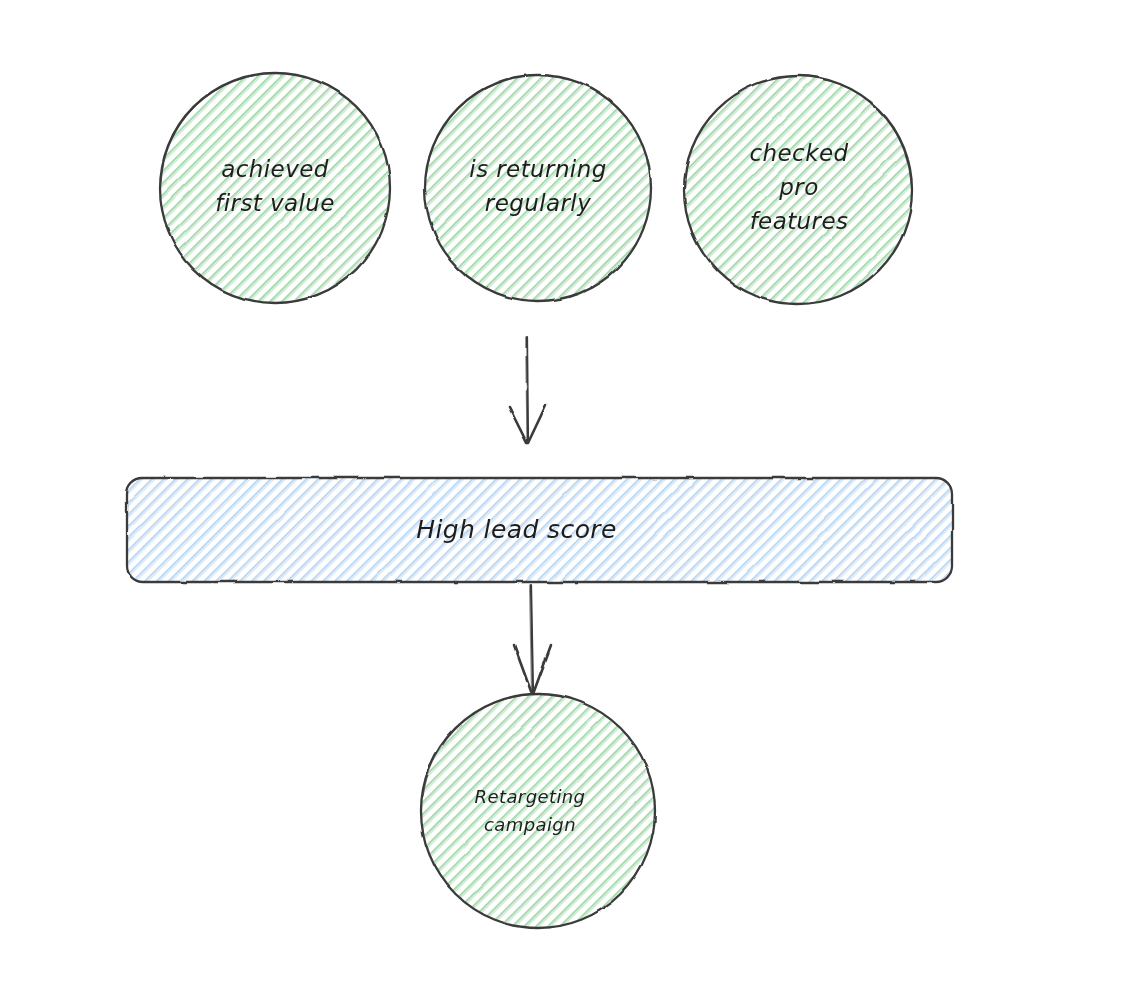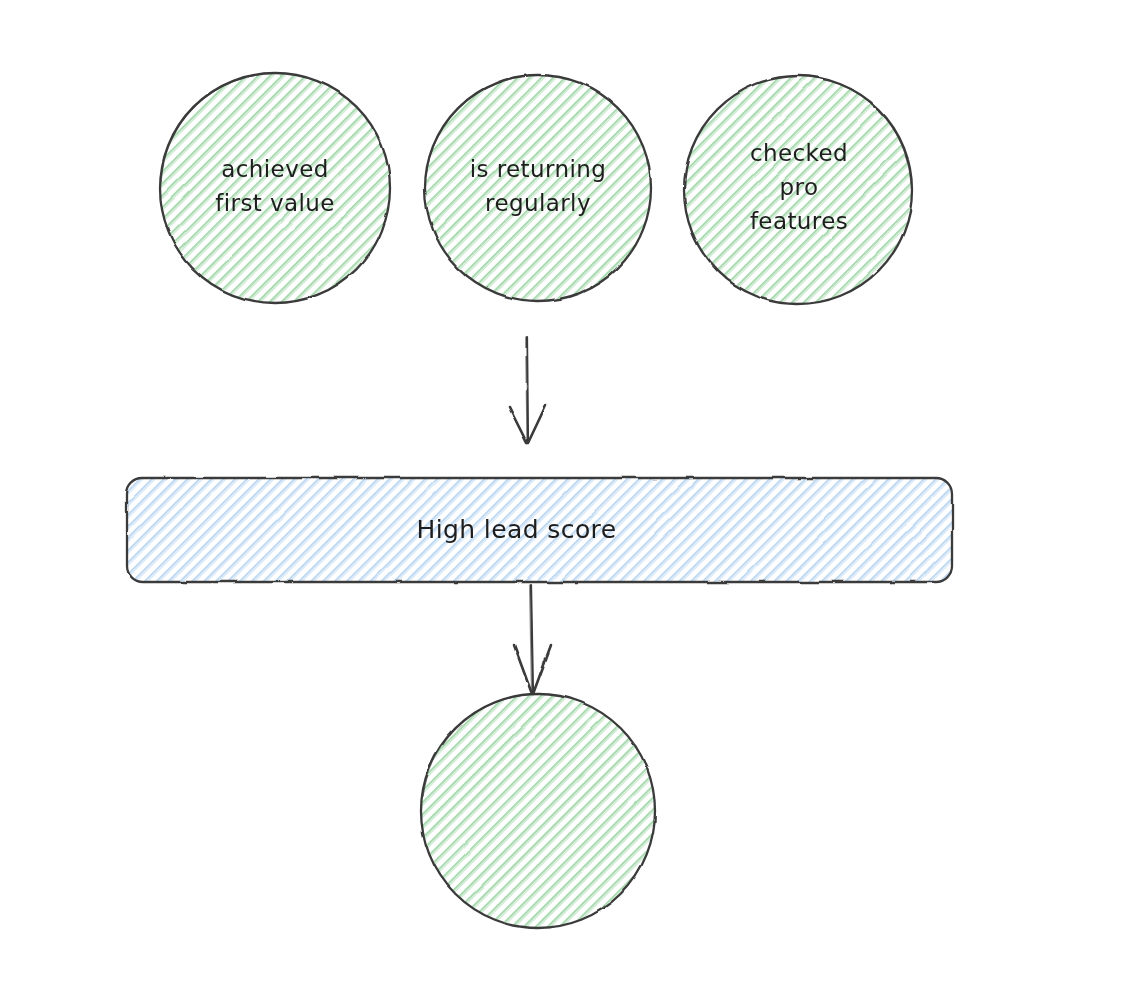--- a/index.html
+++ b/index.html
@@ -12,20 +12,21 @@
     width: 1144px;
     height: 988px;
     overflow: hidden;
     font-family: "DejaVu Sans", sans-serif;
   }
   #diagram-root {
     position: relative;
     width: 1144px;
     height: 988px;
     background: #ffffff;
+    font-style: italic;
   }
   svg#sketch-canvas {
     position: absolute;
     top: 0;
     left: 0;
     width: 1144px;
     height: 988px;
     display: block;
   }
   .node-label {
@@ -137,20 +138,22 @@
 
   <div class="node-label circle-label" style="left:686px; top:136px; width:226px;">checked
 pro
 features</div>
 
   <div class="node-label circle-label" style="left:423px; top:152px; width:230px;">is returning
 regularly</div>
 
   <div class="node-label box-label" style="left:127px; top:513px; width:779px;">High lead score</div>
 
+  <div class="node-label circle-label-small" style="left:415px; top:783px; width:230px;">Retargeting
+campaign</div>
 
   <div class="hit-layer hit-circle" style="left:160px; top:73px; width:230px; height:230px;"></div>
   <div class="hit-layer hit-circle" style="left:425px; top:75px; width:226px; height:226px;"></div>
   <div class="hit-layer hit-circle" style="left:684px; top:76px; width:228px; height:228px;"></div>
   <div class="hit-layer" style="left:127px; top:478px; width:825px; height:104px; border-radius:16px;"></div>
   <div class="hit-layer hit-circle" style="left:421px; top:694px; width:234px; height:234px;"></div>
 
 </div>
 
 </body></html>

